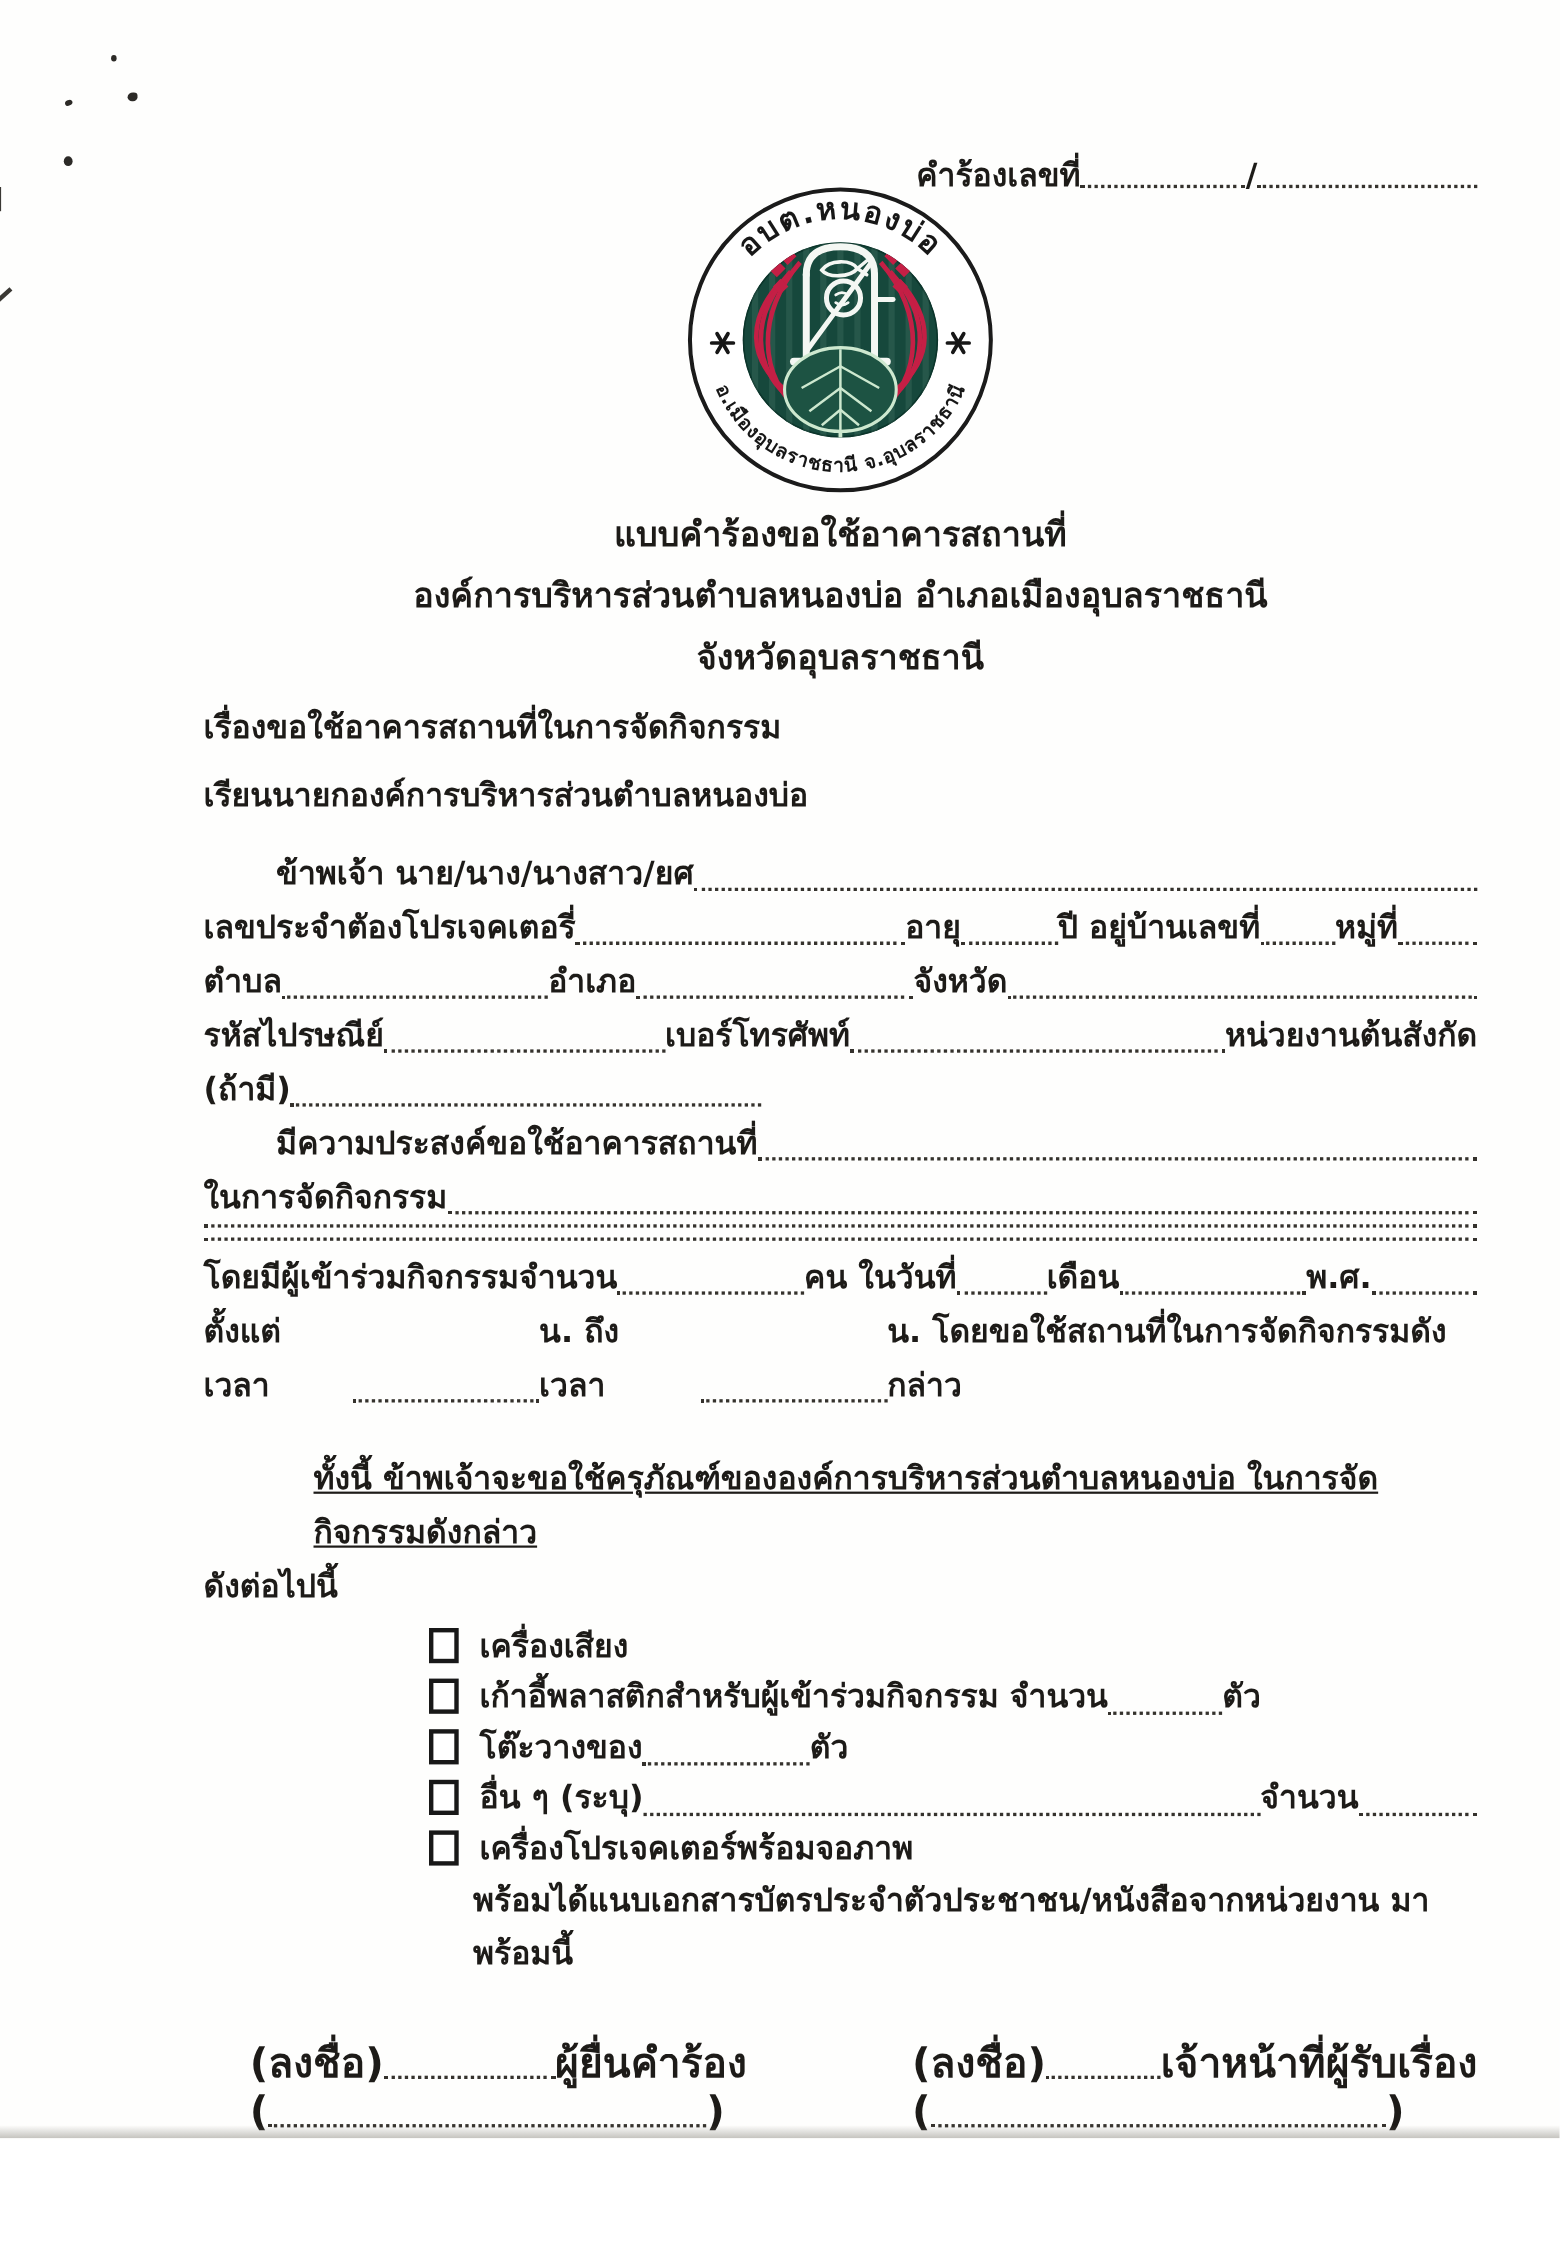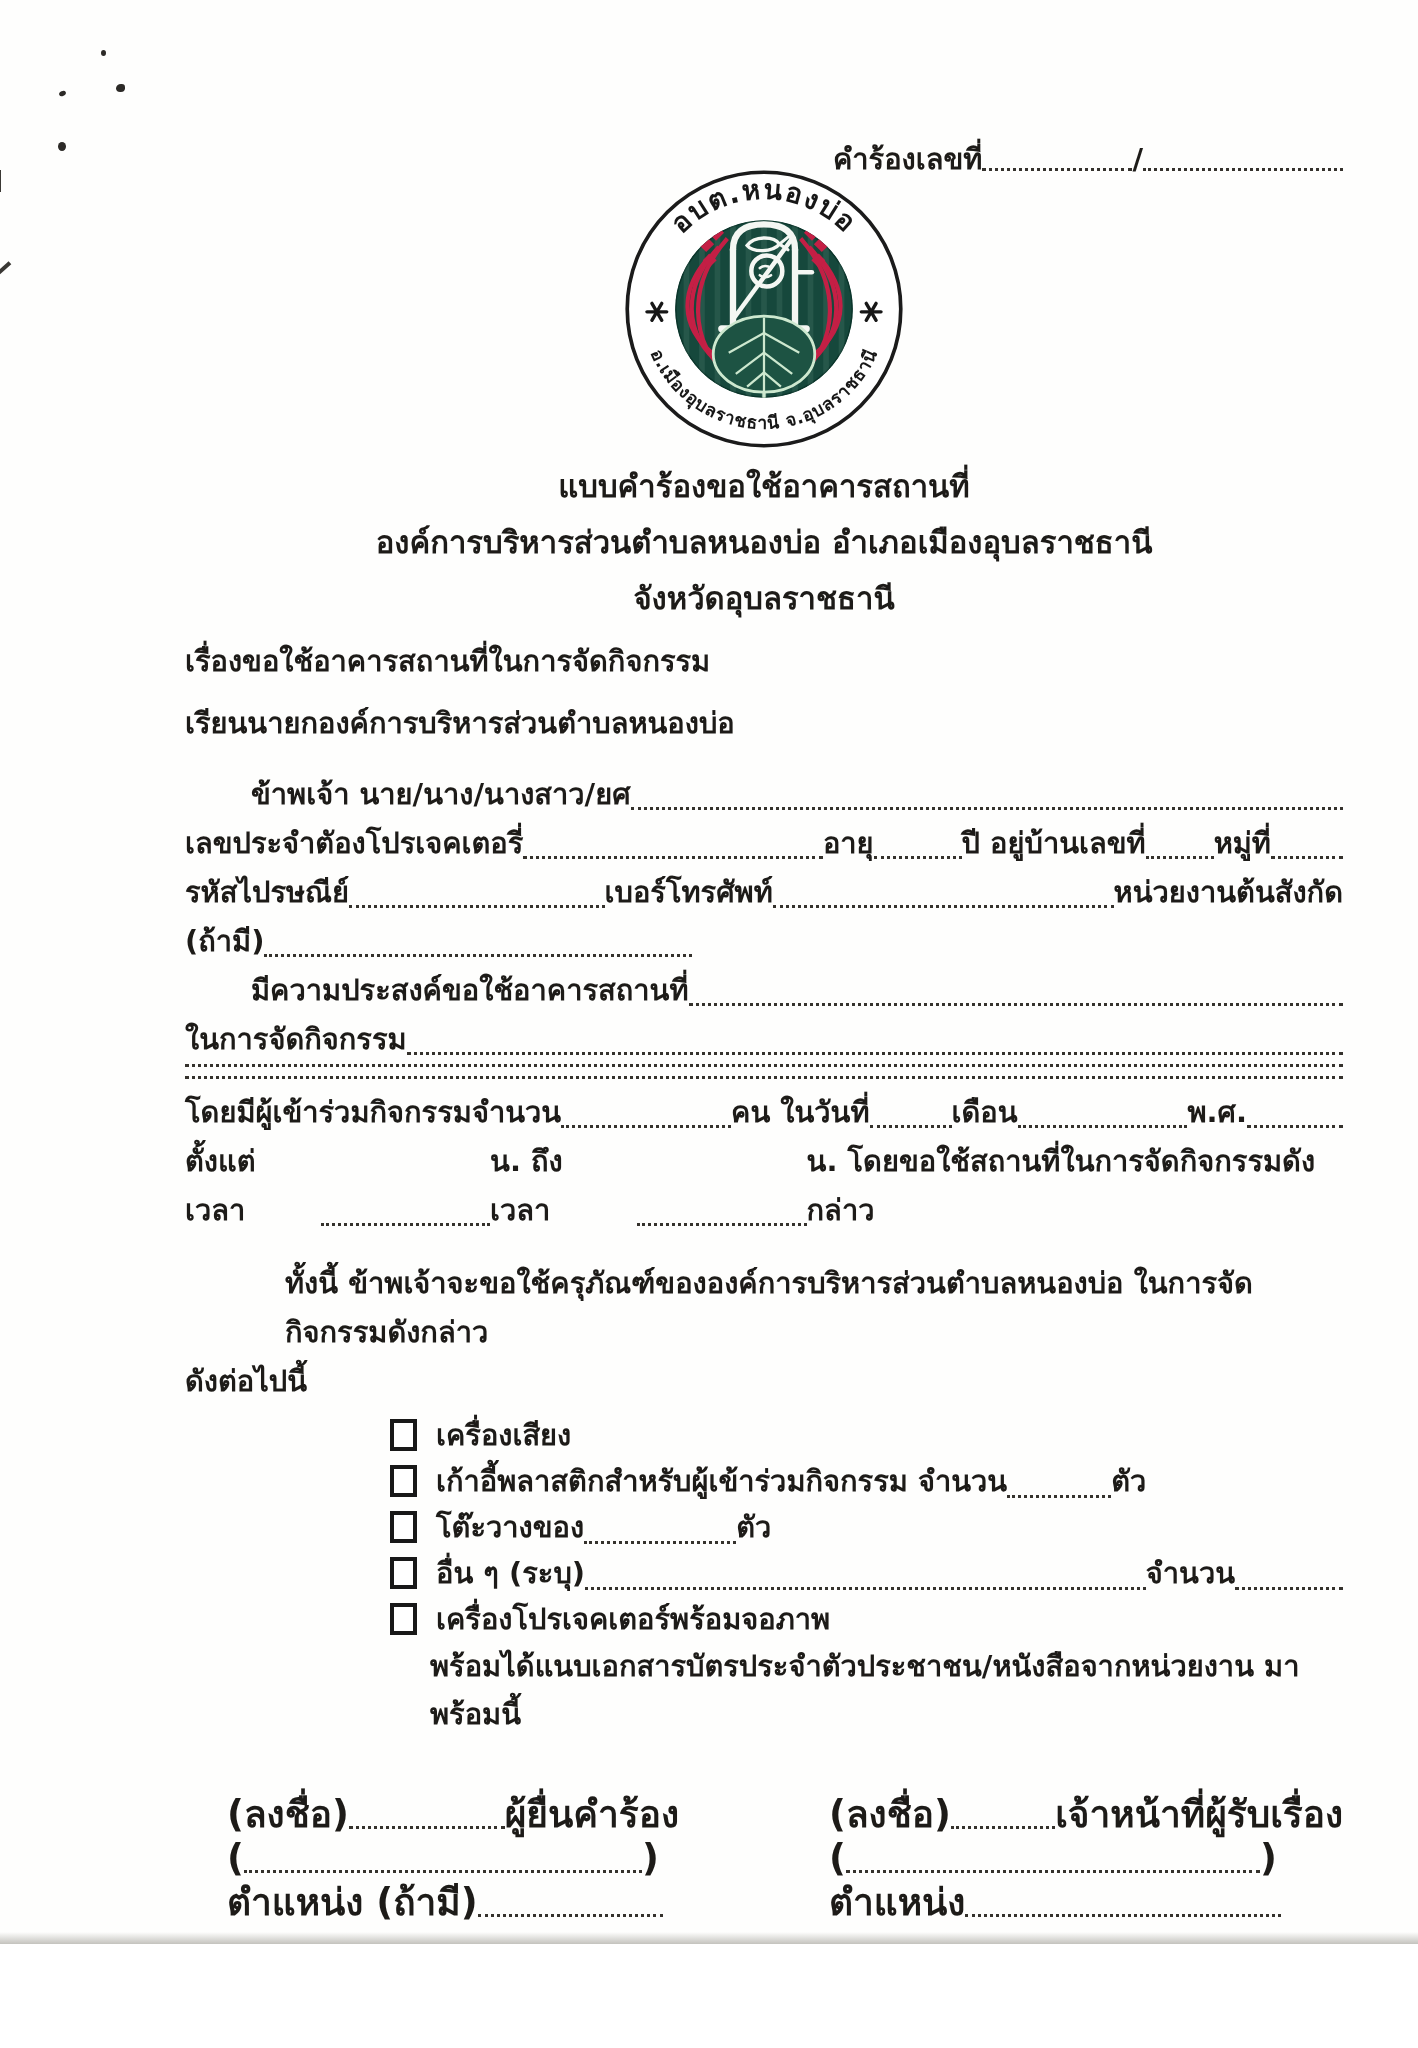--- a/index.html
+++ b/index.html
@@ -235,20 +235,28 @@
         <span>เลขประจำตัองโปรเจคเตอรี่</span>
         <span class="dots grow"></span>
         <span>อายุ</span>
         <span class="dots" style="width:88px;"></span>
         <span>ปี  อยู่บ้านเลขที่</span>
         <span class="dots" style="width:68px;"></span>
         <span>หมู่ที่</span>
         <span class="dots" style="width:72px;"></span>
       </div>
 
+      <div class="line">
+        <span>ตำบล</span>
+        <span class="dots" style="width:242px;"></span>
+        <span>อำเภอ</span>
+        <span class="dots" style="width:252px;"></span>
+        <span>จังหวัด</span>
+        <span class="dots grow"></span>
+      </div>
 
       <div class="line">
         <span>รหัสไปรษณีย์</span>
         <span class="dots grow" style="flex-grow:0.75;"></span>
         <span>เบอร์โทรศัพท์</span>
         <span class="dots grow"></span>
         <span>หน่วยงานต้นสังกัด</span>
       </div>
 
       <div class="line">
@@ -286,21 +294,21 @@
       </div>
 
       <div class="line">
         <span>ตั้งแต่เวลา</span>
         <span class="dots" style="width:182px; margin-left:14px;"></span>
         <span>น.  ถึง เวลา</span>
         <span class="dots" style="width:182px; margin-left:14px;"></span>
         <span>น. โดยขอใช้สถานที่ในการจัดกิจกรรมดังกล่าว</span>
       </div>
 
-      <div class="line indent-2" style="margin-top:24px;">
+      <div class="line indent-2" style="margin-top:36px;text-decoration:underline;">
         <span>ทั้งนี้ ข้าพเจ้าจะขอใช้ครุภัณฑ์ขององค์การบริหารส่วนตำบลหนองบ่อ ในการจัดกิจกรรมดังกล่าว</span>
       </div>
       <div class="line">
         <span>ดังต่อไปนี้</span>
       </div>
     </div>
 
     <div class="equip">
 
       <div class="equip-row">

